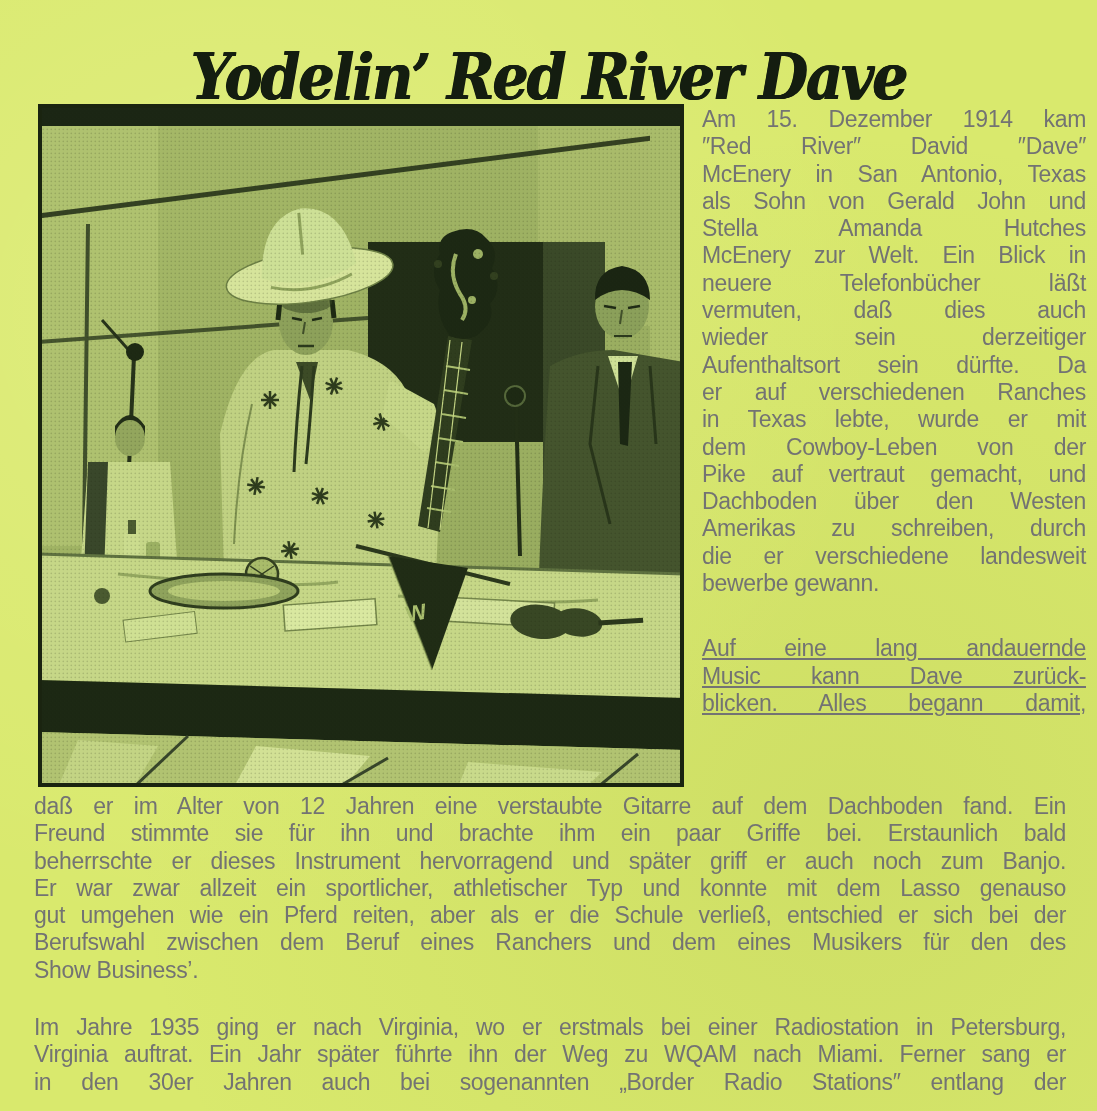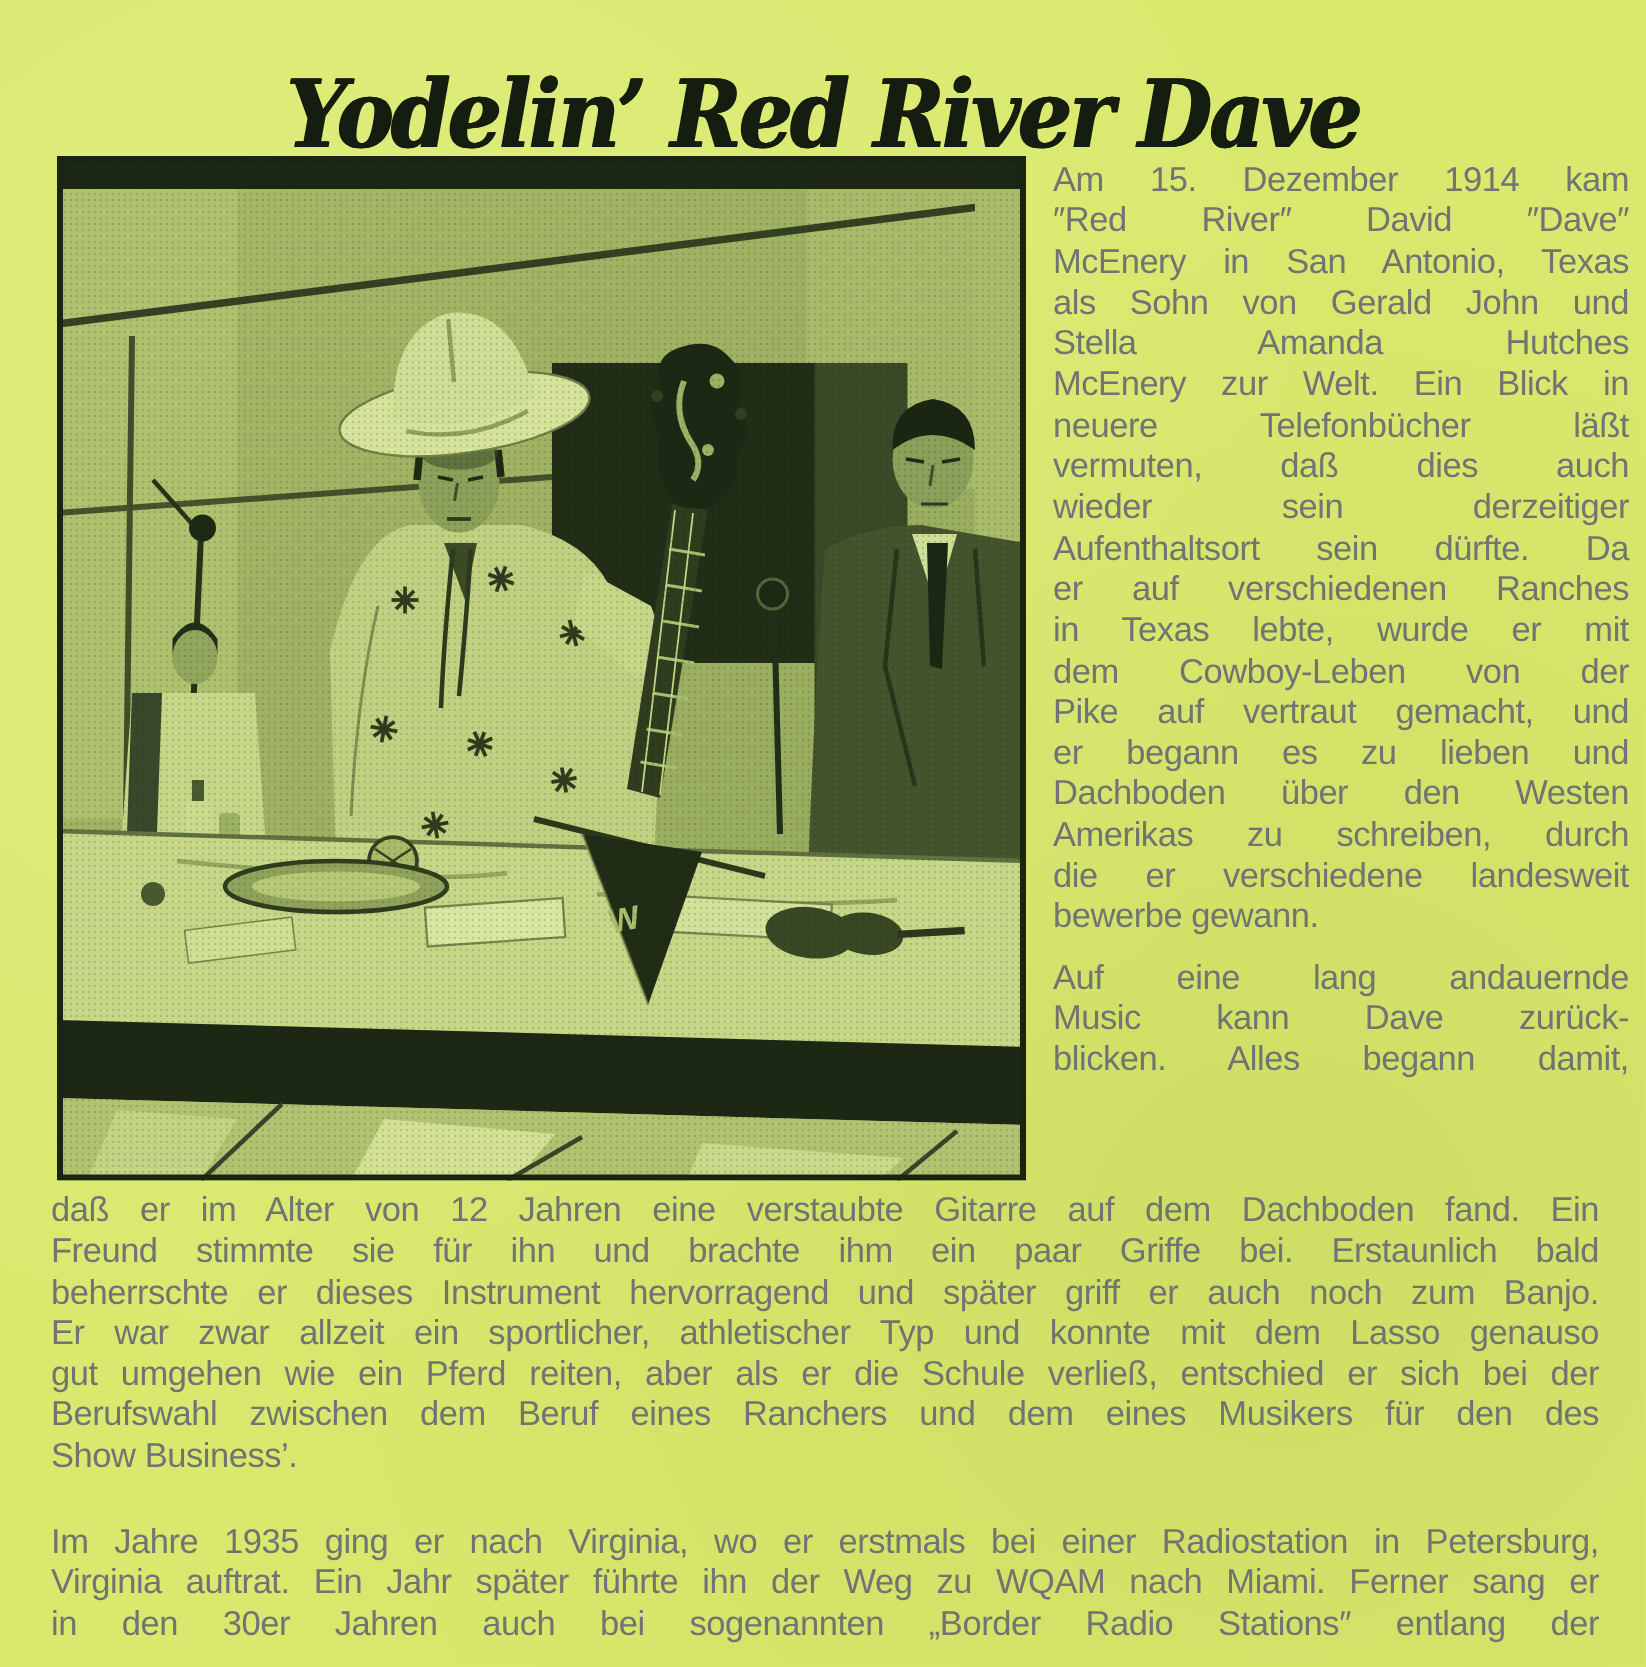--- a/index.html
+++ b/index.html
@@ -28,21 +28,21 @@
   }
   .photo-wrap svg { display:block; }
   .textblock {
     position:absolute;
     color:#737373;
     font-size:23px; letter-spacing:-0.3px; line-height:27.3px;
   }
   .col { left:702px; top:106px; width:384px; }
   .body1 { left:34px; top:793px; width:1032px; }
   .body2 { left:34px; top:1014px; width:1032px; }
-  .block + .block { margin-top:13px; }
+  .block + .block { margin-top:38px;text-decoration:underline; }
   .tline { text-align:justify; text-align-last:justify; }
   .tline-end { text-align-last:left; }
 </style>
 </head>
 <body>
 
 <div class="page">
 
   <h1 class="title">Yodelin’ Red River Dave</h1>
 
@@ -230,21 +230,20 @@
         <div class="tline">Stella Amanda Hutches</div>
         <div class="tline">McEnery zur Welt. Ein Blick in</div>
         <div class="tline">neuere Telefonbücher läßt</div>
         <div class="tline">vermuten, daß dies auch</div>
         <div class="tline">wieder sein derzeitiger</div>
         <div class="tline">Aufenthaltsort sein dürfte. Da</div>
         <div class="tline">er auf verschiedenen Ranches</div>
         <div class="tline">in Texas lebte, wurde er mit</div>
         <div class="tline">dem Cowboy-Leben von der</div>
         <div class="tline">Pike auf vertraut gemacht, und</div>
-        <div class="tline">er begann es zu lieben und</div>
         <div class="tline">Dachboden über den Westen</div>
         <div class="tline">Amerikas zu schreiben, durch</div>
         <div class="tline">die er verschiedene landesweit</div>
         <div class="tline tline-end">bewerbe gewann.</div>
       </div>
     <div class="block">
         <div class="tline">Auf eine lang andauernde</div>
         <div class="tline">Music kann Dave zurück-</div>
         <div class="tline">blicken. Alles begann damit,</div>
       </div>

